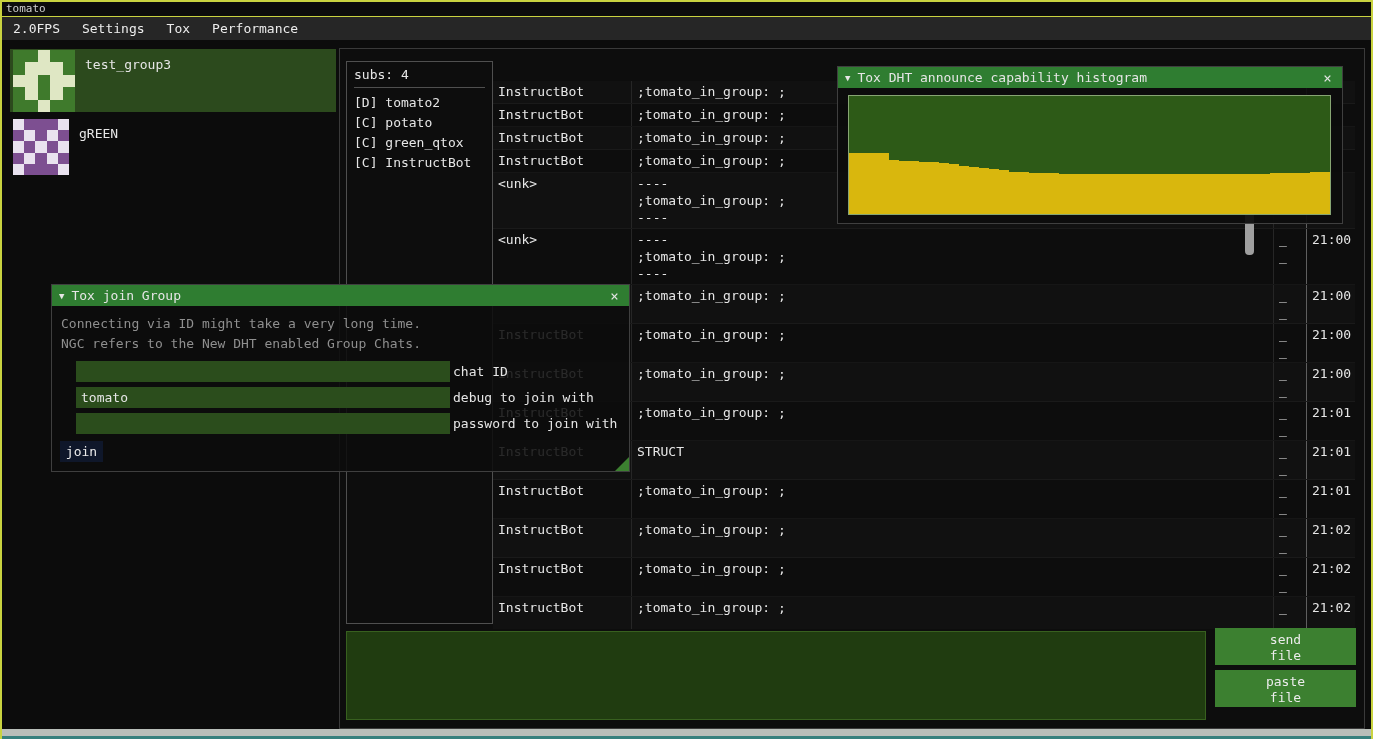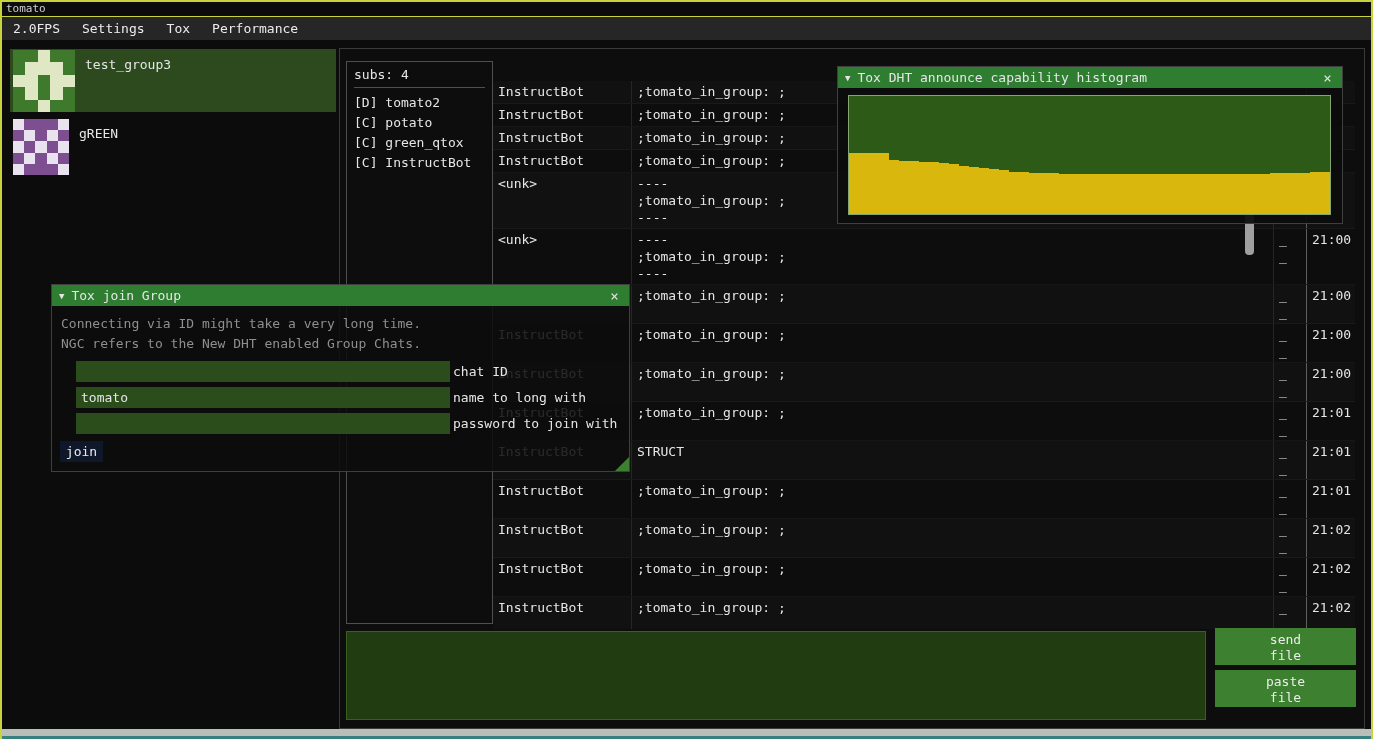--- a/index.html
+++ b/index.html
@@ -339,21 +339,21 @@
       <div>Connecting via ID might take a very long time.</div>
       <div>NGC refers to the New DHT enabled Group Chats.</div>
     </div>
     <div>
         <div class="join-row">
           <input class="join-input" type="text" value="" style="">
           <div class="join-label">chat ID</div>
         </div>
         <div class="join-row">
           <input class="join-input" type="text" value="tomato" style="">
-          <div class="join-label">name to long with</div>
+          <div class="join-label">debug to join with</div>
         </div>
         <div class="join-row">
           <input class="join-input" type="text" value="" style="">
           <div class="join-label">password to join with</div>
         </div>
       </div>
     <button class="join-btn">join</button>
     <div class="resize-grip"></div>
   </div>
 

